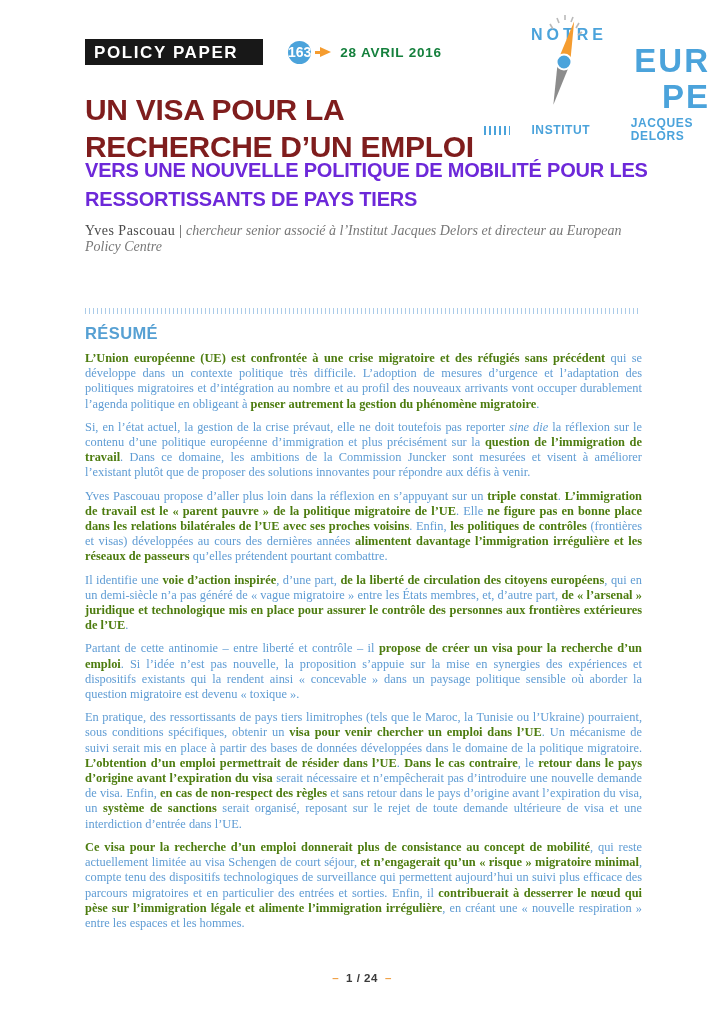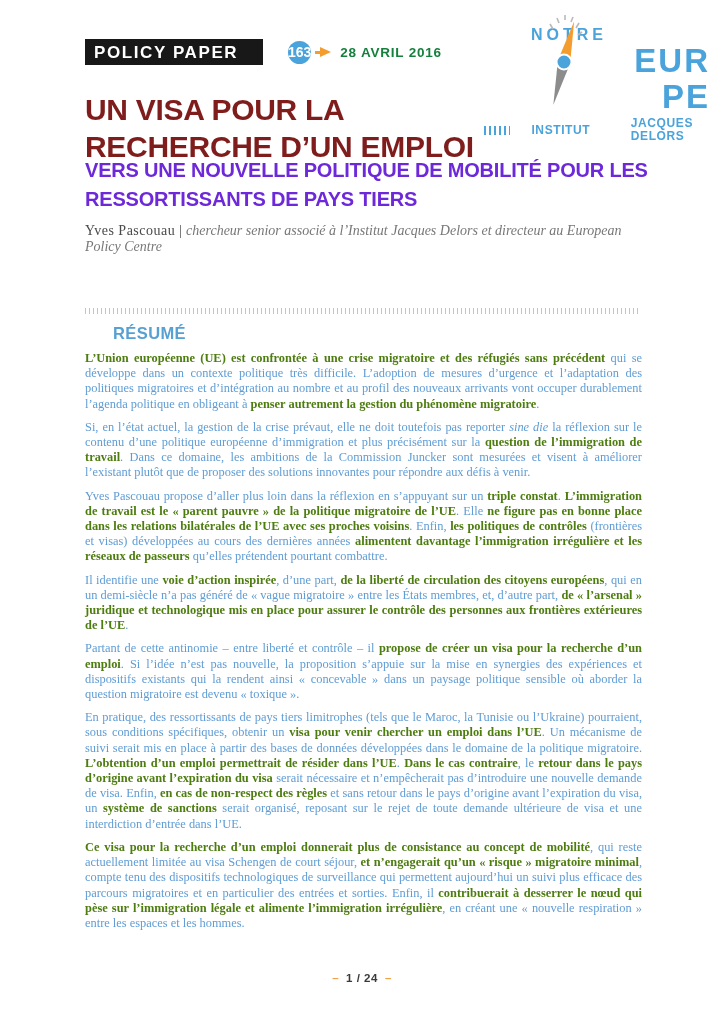--- a/index.html
+++ b/index.html
@@ -82,21 +82,21 @@
   .byline .author{color:#4a4a4a;letter-spacing:0.5px;}
   .byline .sep{color:#4a4a4a;padding:0 4px;}
   .byline .role{font-style:italic;}
   
   .dashed-rule{
     position:absolute;left:85px;top:308px;width:556px;height:6px;
     background:repeating-linear-gradient(90deg,#aacbe8 0 1.5px,transparent 1.5px 4px);
   }
   .resume-heading{
     position:absolute;left:85px;top:324px;
-    color:#56a0d3;font-size:16.5px;font-weight:bold;letter-spacing:0.4px;margin-left:28px;
+    color:#56a0d3;font-size:16.5px;font-weight:bold;letter-spacing:0.4px;
   }
   .resume-body{
     position:absolute;left:85px;top:351px;width:557px;
     font-family:"Liberation Serif",serif;
     font-size:12.4px;line-height:15.2px;
     color:#5f9cd4;text-align:justify;
   }
   .resume-body p.para{margin:0 0 8px 0;}
   .resume-body span.b{font-weight:bold;color:#4d7c0f;}
   .resume-body span.i{font-style:italic;}

